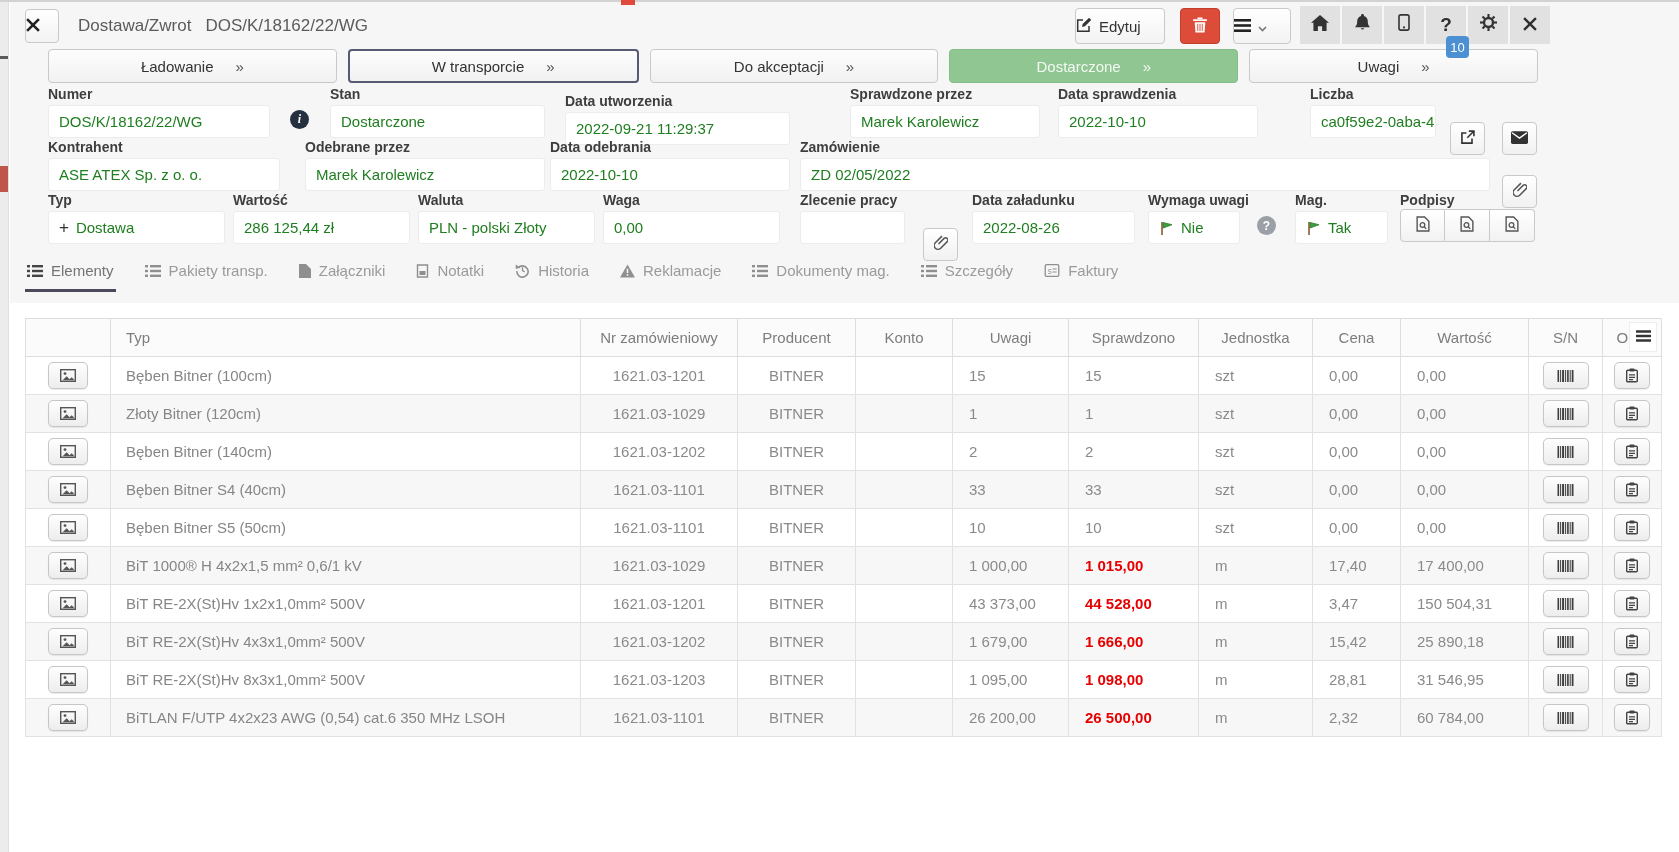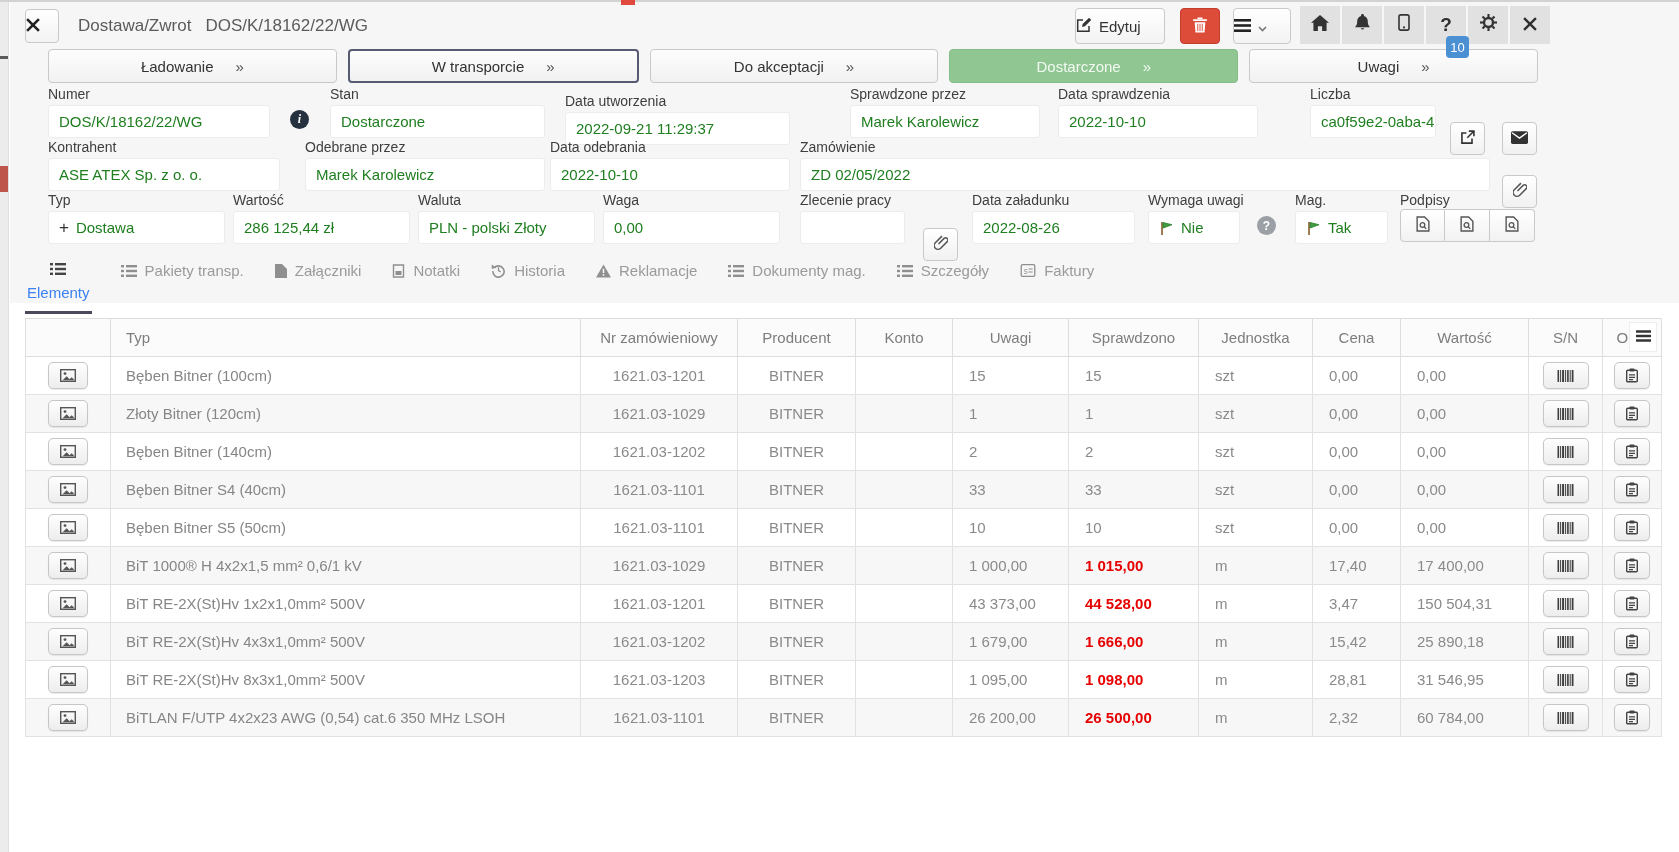--- a/index.html
+++ b/index.html
@@ -40,21 +40,21 @@
   .stage { flex:1; height:34px; display:flex; align-items:center; justify-content:center; gap:22px;
     background:linear-gradient(#fdfdfd,#f1f1f1); border:1px solid #c9c9c9; border-radius:4px;
     font-size:15px; color:#333; cursor:pointer; white-space:nowrap; }
   .stage .dbl { font-size:15px; color:#555; }
   .stage.current { border:2px solid #565b72; }
   .stage.done { background:var(--done); border:1px solid #84bd86; color:#f2faf2; }
   .stage.done .dbl { color:#f2faf2; }
 
   
   .field { position:absolute; }
-  .flabel { font-size:14px; color:#3e3e3e; height:17px; white-space:nowrap; }
+  .flabel { font-size:14px; color:#3e3e3e; height:17px; white-space:nowrap;font-weight:bold; }
   .fvalue { margin-top:2px; height:33px; background:#fff; border:1px solid #ececec; border-radius:3px;
     display:flex; align-items:center; gap:7px; padding:0 10px; font-size:15px; color:var(--green);
     white-space:nowrap; overflow:hidden; }
   .fvalue .plus { color:#333; font-size:17px; font-weight:400; }
   .sq-btn { position:absolute; width:35px; height:33px; background:linear-gradient(#fff,#f1f1f1);
     border:1px solid #c9c9c9; border-radius:4px; display:flex; align-items:center; justify-content:center; cursor:pointer; }
   .info-circle { position:absolute; left:290px; top:110px; width:19px; height:19px; border-radius:50%;
     background:#25313e; color:#fff; font-size:12px; font-weight:700; font-style:italic;
     display:flex; align-items:center; justify-content:center; font-family:"Liberation Serif", serif; }
   .help-circle { position:absolute; left:1257px; top:216px; width:19px; height:19px; border-radius:50%;
@@ -64,21 +64,21 @@
   .podpisy-group .pbtn { width:45px; height:33px; background:linear-gradient(#fff,#f2f2f2);
     border:1px solid #c9c9c9; border-left-width:0; display:flex; align-items:center; justify-content:center; cursor:pointer; }
   .podpisy-group .pbtn:first-child { border-left-width:1px; border-radius:4px 0 0 4px; }
   .podpisy-group .pbtn:last-child { border-radius:0 4px 4px 0; }
 
   
   .tabs { position:absolute; left:25px; top:254px; display:flex; gap:27px; align-items:flex-start; }
   .tab { display:flex; align-items:center; gap:8px; font-size:15px; color:#9a9a9a; padding:8px 2px 13px 2px;
     cursor:pointer; white-space:nowrap; }
   .tab svg { color:#8f8f8f; }
-  .tab.active { color:#3b82f6; border-bottom:3px solid #4a4a5c; padding-bottom:10px;flex-direction:column; }
+  .tab.active { color:#737373; border-bottom:3px solid #4a4a5c; padding-bottom:10px; }
   .tab.active svg { color:#444; }
 
   
   .grid-wrap { position:absolute; left:25px; top:318px; width:1636px; background:#fff; }
   table.grid { border-collapse:collapse; table-layout:fixed; width:1636px; font-size:15px; color:#8a8a8a; }
   table.grid th { height:38px; background:#fbfbfb; border:1px solid #ddd; font-weight:400; color:#7d7d7d;
     text-align:center; overflow:hidden; white-space:nowrap; }
   table.grid th.h-typ { text-align:left; padding-left:15px; }
   table.grid td { height:38px; border:1px solid #e2e2e2; border-top:1px solid #ddd; overflow:hidden; white-space:nowrap; }
   table.grid tr.odd td { background:#fff; }

